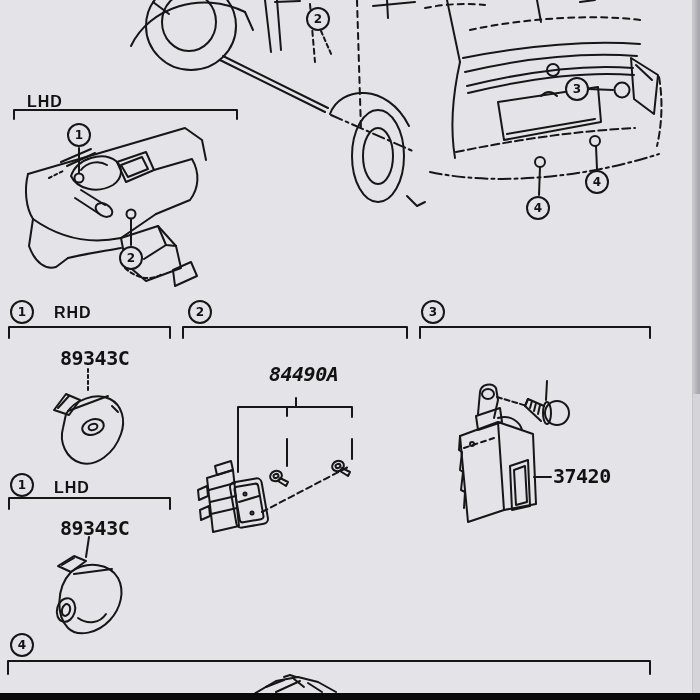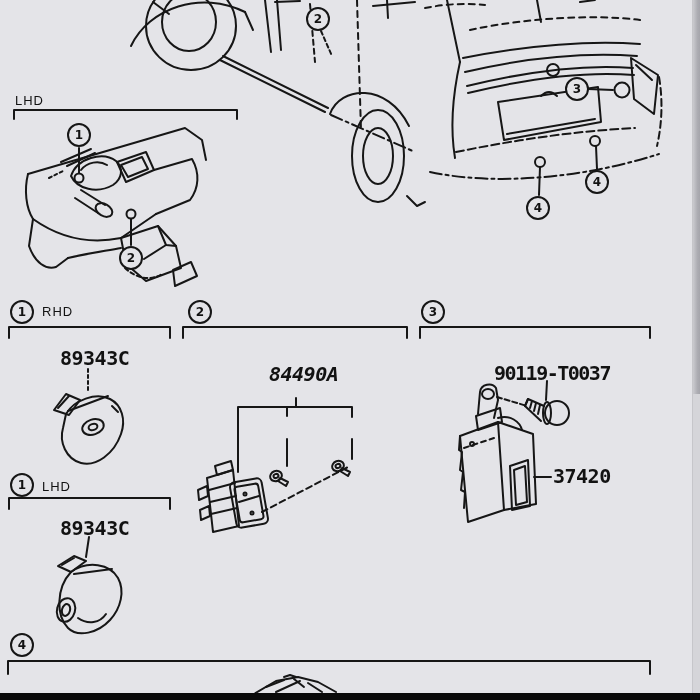--- a/index.html
+++ b/index.html
@@ -13,21 +13,21 @@
     fill:none;stroke:#161616;stroke-width:2;stroke-linecap:round;stroke-linejoin:round;
   }
   .part-label{
     position:absolute;
     font-family:"DejaVu Sans Mono", monospace;
     font-weight:bold;font-size:20px;letter-spacing:-0.5px;color:#121212;
     white-space:nowrap;line-height:1;
   }
   .drive-label{
     position:absolute;font-family:"Liberation Sans", sans-serif;
-    font-weight:400;font-size:13px;letter-spacing:1px;color:#121212;line-height:1;
+    font-weight:700;font-size:16px;letter-spacing:1px;color:#121212;line-height:1;margin-left:12px;
   }
   .callout{
     position:absolute;width:20px;height:20px;border:2px solid #161616;border-radius:50%;
     background:#e4e4e8;display:flex;align-items:center;justify-content:center;
     font-family:"DejaVu Sans", sans-serif;font-weight:bold;font-size:12px;color:#121212;
     z-index:4;
   }
   .scroll-track{
     position:absolute;left:692px;top:0;width:8px;height:693px;
     background:#d5d5d9;border-left:1px solid #c6c6ca;z-index:6;
@@ -230,21 +230,20 @@
 
   <div class="drive-label" style="left:42px;top:305px;">RHD</div>
 
   <div class="drive-label" style="left:42px;top:480px;">LHD</div>
 
   <div class="part-label" style="left:60px;top:348px;">89343C</div>
 
   <div class="part-label" style="left:269px;top:364px;font-style:italic;">84490A</div>
 
 
-  <div class="part-label" style="left:494px;top:363px;letter-spacing:-1.5px;">90119-T0037</div>
 
   <div class="part-label" style="left:553px;top:466px;">37420</div>
 
   <div class="part-label" style="left:60px;top:518px;">89343C</div>
 
   <div class="callout" style="left:306px;top:7px;">2</div>
   <div class="callout" style="left:565px;top:77px;">3</div>
   <div class="callout" style="left:585px;top:170px;">4</div>
   <div class="callout" style="left:526px;top:196px;">4</div>
   <div class="callout" style="left:67px;top:123px;">1</div>

